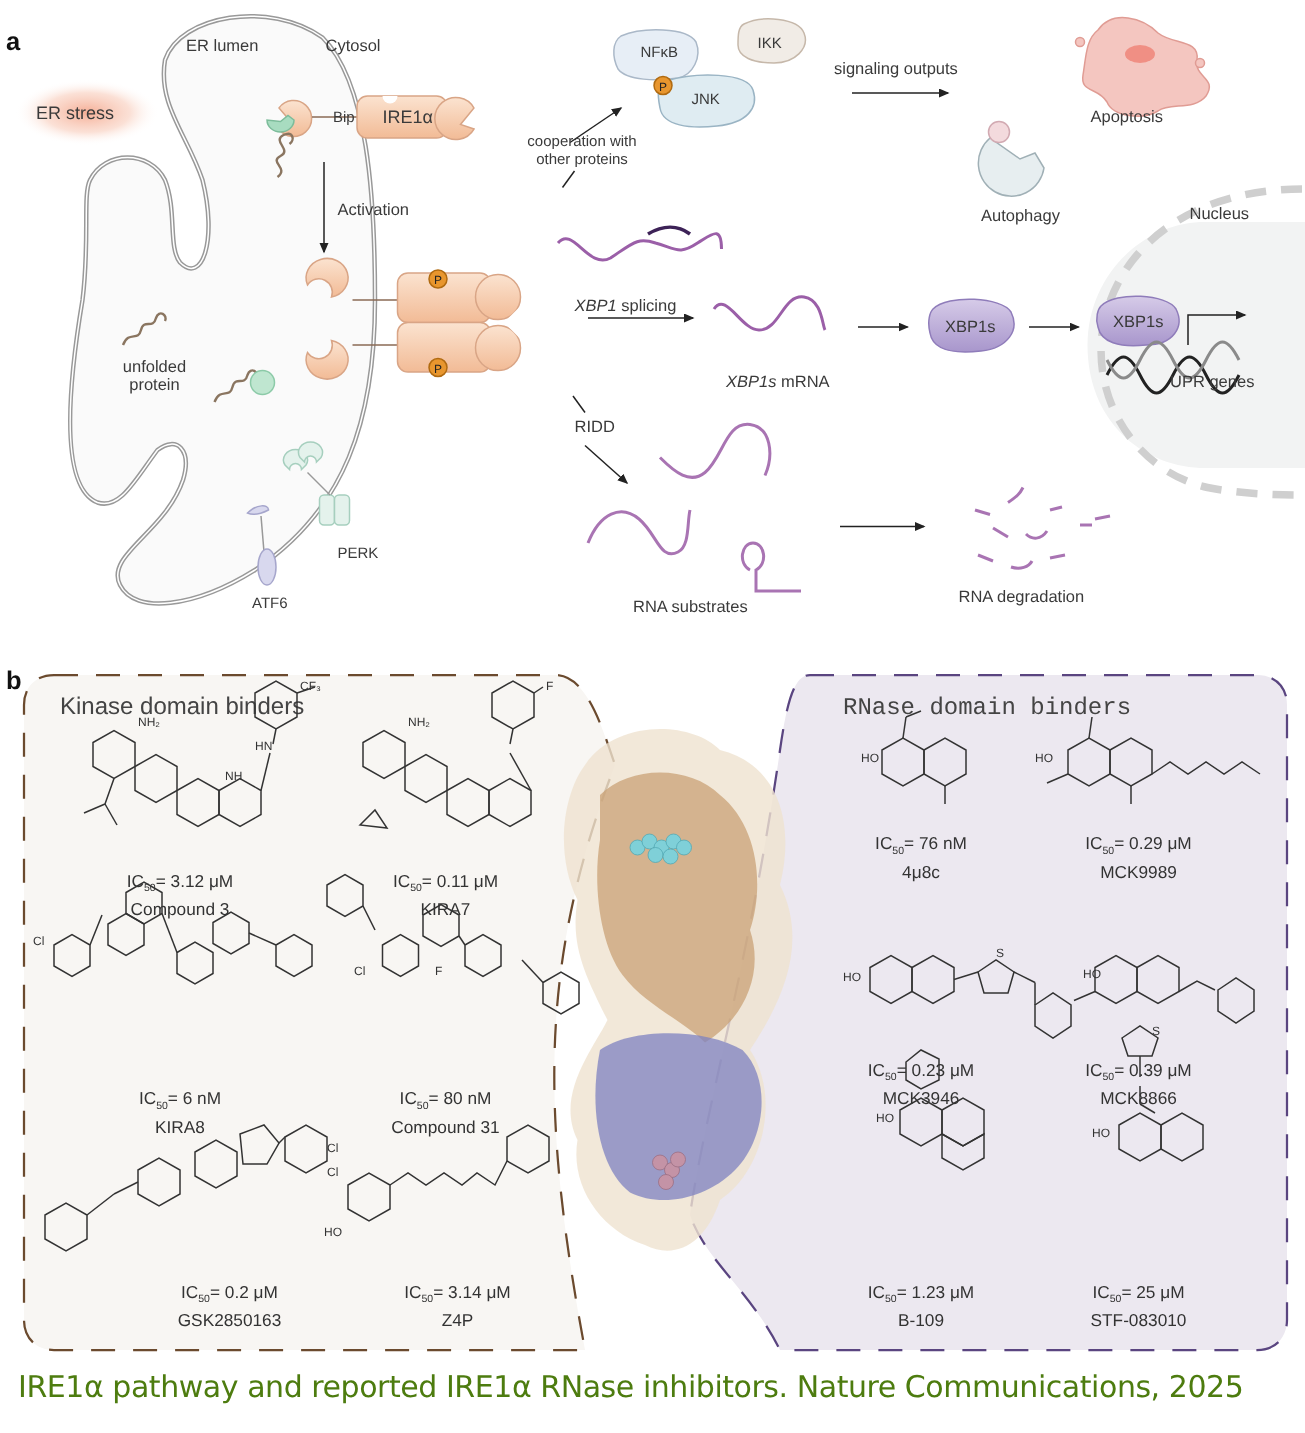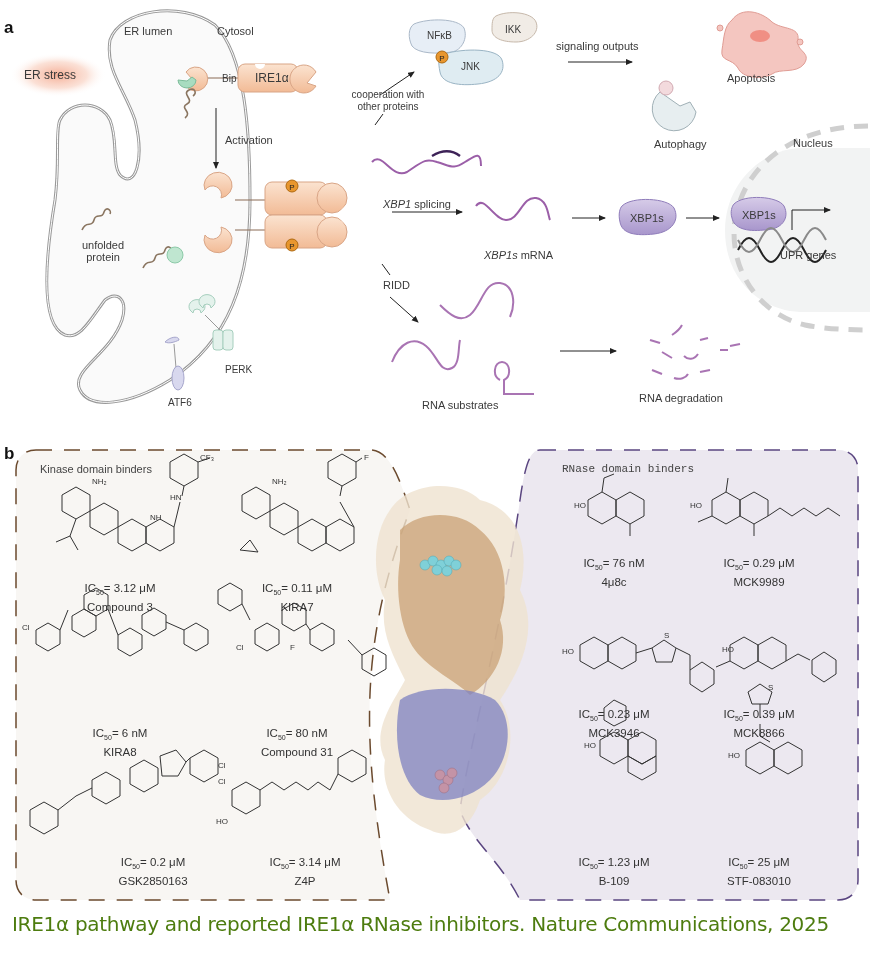--- a/index.html
+++ b/index.html
@@ -6,21 +6,21 @@
   body { width: 870px; height: 955px; position: relative; overflow: hidden; font-family: "Liberation Sans", sans-serif; color: #333; }
   .abs { position: absolute; }
   .lbl { position: absolute; font-size: 11px; color: #3a3a3a; white-space: nowrap; font-family: "Liberation Sans", sans-serif; }
   .panel-letter { position: absolute; font-size: 17px; font-weight: bold; color: #111; font-family: "Liberation Sans", sans-serif; }
   .it { font-style: italic; }
   svg text { font-family: "Liberation Sans", sans-serif; }
   .cap { position: absolute; left: 12px; top: 912px; font-size: 20px; color: #4d7c0f; font-family: "DejaVu Sans", sans-serif; letter-spacing: -0.3px; white-space: nowrap; }
   .ic50 { position: absolute; text-align: center; font-size: 11.5px; color: #333; width: 130px; line-height: 15px; }
   .ic50 sub { font-size: 7px; }
   .cmpd { display:block; }
-  .section-title { position: absolute; font-size: 11px; color: #444; }
+  .section-title { position: absolute; font-size: 16px; color: #444; }
 </style>
 </head>
 <body>
 
 <div class="panel-letter" style="left:4px;top:18px;">a</div>
 
 <svg class="abs" style="left:0;top:0;" width="870" height="440" viewBox="0 0 870 440">
   <defs>
     <radialGradient id="glow" cx="50%" cy="50%" r="50%">
       <stop offset="0%" stop-color="#f4a58a" stop-opacity="0.9"></stop>

